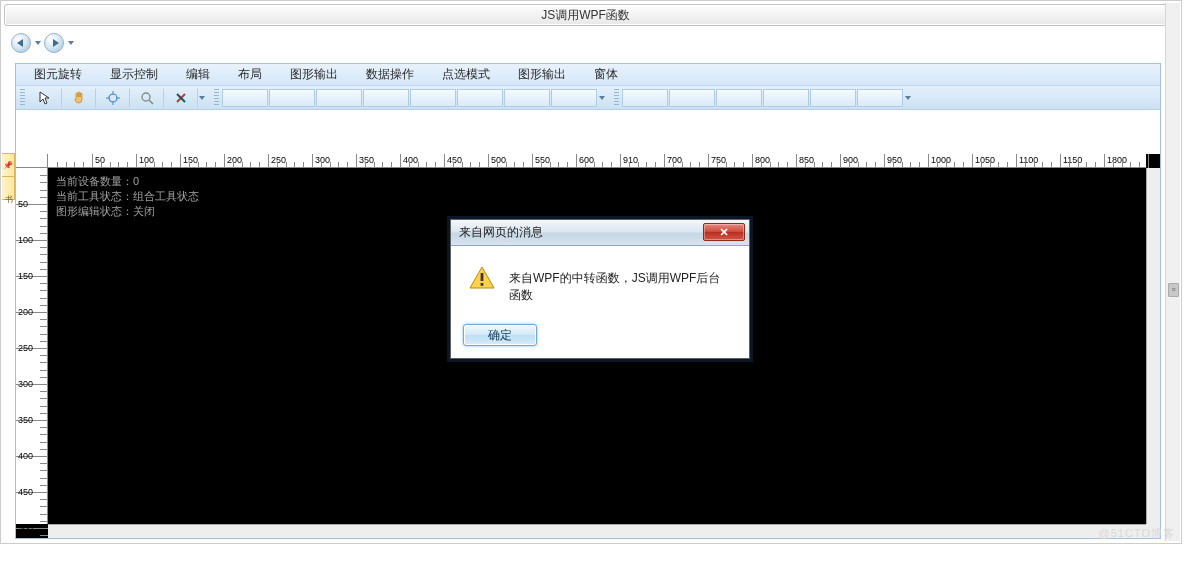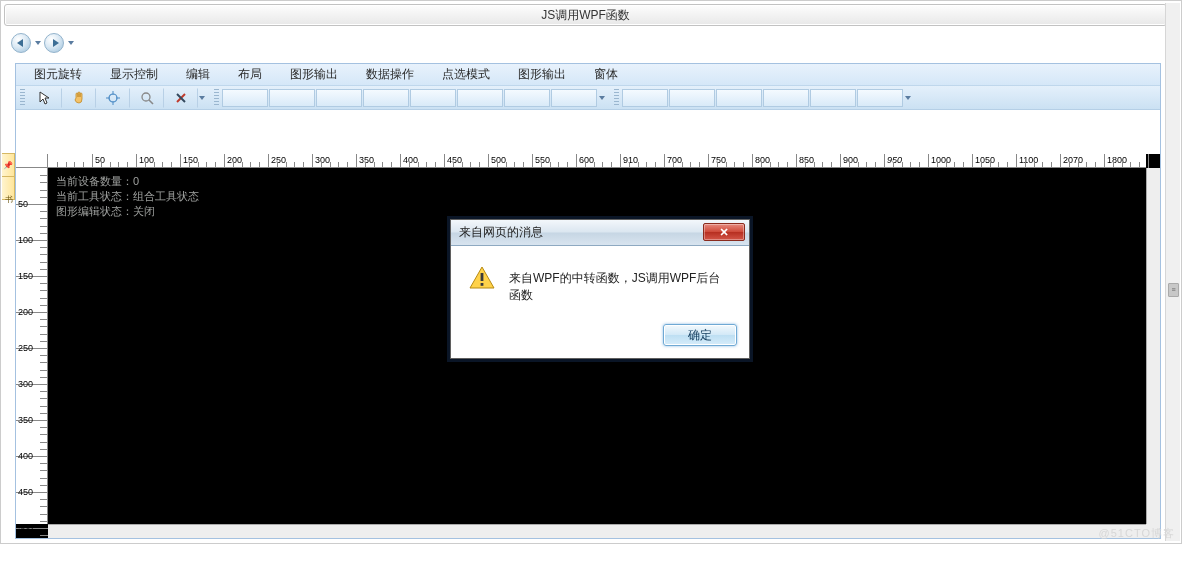--- a/index.html
+++ b/index.html
@@ -57,21 +57,21 @@
 .status-text { position:absolute; left:40px; top:20px; color:#9fa19f; font-size:11px; line-height:15px; }
 
 
 .dialog { position:absolute; left:449px; top:218px; width:300px; background:#fff; border:1px solid #5f5f5f; box-shadow:0 0 0 3px rgba(30,60,110,0.35), 4px 6px 14px rgba(0,0,0,0.5); }
 .dlg-title { height:26px; background:linear-gradient(#f3f7fb,#dbe6f0 48%,#c6d6e4 52%,#d8e4ef); border-bottom:1px solid #8ea9c1; display:flex; align-items:center; padding-left:8px; font-size:12px; color:#222; position:relative; }
 .dlg-close { position:absolute; right:4px; top:3px; width:42px; height:18px; background:linear-gradient(#e68a7e,#cf4b3b 48%,#b72f21 52%,#d35547); border:1px solid #8a2b1e; border-radius:2px; display:flex; align-items:center; justify-content:center; color:#fff; font-size:11px; font-weight:bold; box-shadow:inset 0 0 0 1px rgba(255,255,255,0.35); }
 .dlg-body { padding:22px 18px 14px 18px; display:flex; align-items:flex-start; gap:14px; min-height:60px; }
 .warn-icon { width:26px; height:24px; position:relative; flex:none; margin-top:-2px; }
 .warn-icon svg { width:26px; height:24px; }
 .dlg-msg { font-size:12px; color:#222; padding-top:2px; }
-.dlg-footer { padding:6px 12px 12px; display:flex; justify-content:flex-end; }
+.dlg-footer { padding:6px 12px 12px; display:flex; }
 .dlg-btn { min-width:74px; height:22px; background:linear-gradient(#f3f9fd,#d3e9f7 48%,#bedff3 52%,#d6ecfa); border:1px solid #6fa9d4; border-radius:3px; font-size:12px; color:#103a5c; box-shadow:0 0 3px rgba(60,140,210,0.6), inset 0 0 0 1px #fff; }
 
 .watermark { position:absolute; right:6px; bottom:2px; color:#d7d7d7; font-size:11px; letter-spacing:1px; }
 </style>
 </head>
 <body>
 
 <div class="outer-frame">
 
   <div class="right-scroll">
@@ -267,21 +267,21 @@
           <div class="hr-minor" style="left: 721.6px;"></div>
           <div class="hr-minor" style="left: 730.4px;"></div>
           <div class="hr-minor" style="left: 739.2px;"></div>
           <div class="hr-tick" style="left: 792px;"></div>
           <div class="hr-num" style="left: 792px;">900</div>
           <div class="hr-minor" style="left: 756.8px;"></div>
           <div class="hr-minor" style="left: 765.6px;"></div>
           <div class="hr-minor" style="left: 774.4px;"></div>
           <div class="hr-minor" style="left: 783.2px;"></div>
           <div class="hr-tick" style="left: 836px;"></div>
-          <div class="hr-num" style="left: 836px; font-style: italic;">950</div>
+          <div class="hr-num" style="left: 836px;">950</div>
           <div class="hr-minor" style="left: 800.8px;"></div>
           <div class="hr-minor" style="left: 809.6px;"></div>
           <div class="hr-minor" style="left: 818.4px;"></div>
           <div class="hr-minor" style="left: 827.2px;"></div>
           <div class="hr-tick" style="left: 880px;"></div>
           <div class="hr-num" style="left: 880px;">1000</div>
           <div class="hr-minor" style="left: 844.8px;"></div>
           <div class="hr-minor" style="left: 853.6px;"></div>
           <div class="hr-minor" style="left: 862.4px;"></div>
           <div class="hr-minor" style="left: 871.2px;"></div>
@@ -291,21 +291,21 @@
           <div class="hr-minor" style="left: 897.6px;"></div>
           <div class="hr-minor" style="left: 906.4px;"></div>
           <div class="hr-minor" style="left: 915.2px;"></div>
           <div class="hr-tick" style="left: 968px;"></div>
           <div class="hr-num" style="left: 968px;">1100</div>
           <div class="hr-minor" style="left: 932.8px;"></div>
           <div class="hr-minor" style="left: 941.6px;"></div>
           <div class="hr-minor" style="left: 950.4px;"></div>
           <div class="hr-minor" style="left: 959.2px;"></div>
           <div class="hr-tick" style="left: 1012px;"></div>
-          <div class="hr-num" style="left: 1012px;">2070</div>
+          <div class="hr-num" style="left: 1012px;">1150</div>
           <div class="hr-minor" style="left: 976.8px;"></div>
           <div class="hr-minor" style="left: 985.6px;"></div>
           <div class="hr-minor" style="left: 994.4px;"></div>
           <div class="hr-minor" style="left: 1003.2px;"></div>
           <div class="hr-tick" style="left: 1056px;"></div>
           <div class="hr-num" style="left: 1056px;">1800</div>
           <div class="hr-minor" style="left: 1020.8px;"></div>
           <div class="hr-minor" style="left: 1029.6px;"></div>
           <div class="hr-minor" style="left: 1038.4px;"></div>
           <div class="hr-minor" style="left: 1047.2px;"></div>

